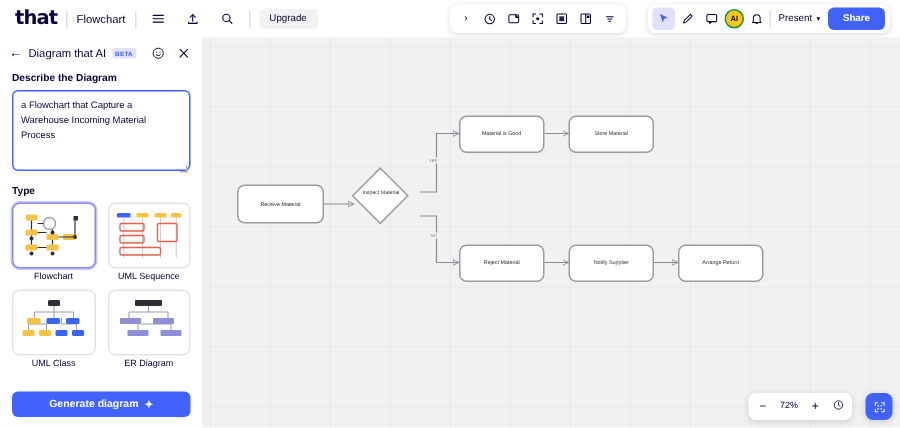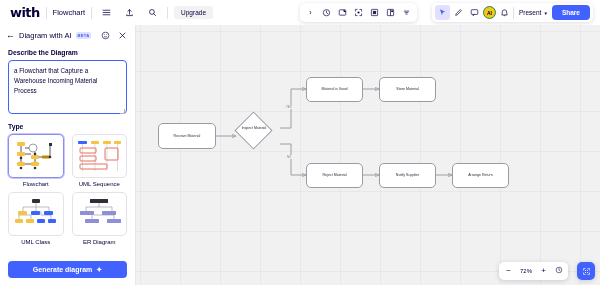--- a/index.html
+++ b/index.html
@@ -180,21 +180,21 @@
     box-shadow: 0 1px 5px rgba(5,0,56,.16);
   }
 </style>
 </head>
 <body>
 
 <div id="app">
 
   <div class="topbar">
     <div class="brand-group">
-      <div class="miro-logo">with</div>
+      <div class="miro-logo">that</div>
       <div class="vsep"></div>
       <div class="board-name">Flowchart</div>
       <div class="vsep"></div>
       <div class="tbtn">
         <svg width="9" height="9" viewBox="0 0 16 16">
             <g stroke="#05003b" stroke-width="1.3" stroke-linecap="round">
               <line x1="2" y1="4" x2="14" y2="4"></line>
               <line x1="2" y1="8" x2="14" y2="8"></line>
               <line x1="2" y1="12" x2="14" y2="12"></line>
             </g>
@@ -314,21 +314,21 @@
     <div class="present-sel">
       <span>Present</span>
       <span style="font-size:5px;">▾</span>
     </div>
     <div class="share-btn">Share</div>
   </div>
 
   <div class="panel">
     <div class="panel-head">
       <div class="back-arrow">←</div>
-      <div class="panel-title">Diagram with AI</div>
+      <div class="panel-title">Diagram that AI</div>
       <div class="beta">BETA</div>
       <div class="head-spacer"></div>
       <div class="head-ic">
         <svg width="9" height="9" viewBox="0 0 16 16">
             <g stroke="#05003b" stroke-width="1.1" fill="none">
               <circle cx="8" cy="8" r="6"></circle>
               <circle cx="5.9" cy="6.6" r=".7" fill="#05003b" stroke="none"></circle>
               <circle cx="10.1" cy="6.6" r=".7" fill="#05003b" stroke="none"></circle>
               <path d="M5.6 9.8a3 3 0 004.8 0" stroke-linecap="round"></path>
             </g>

